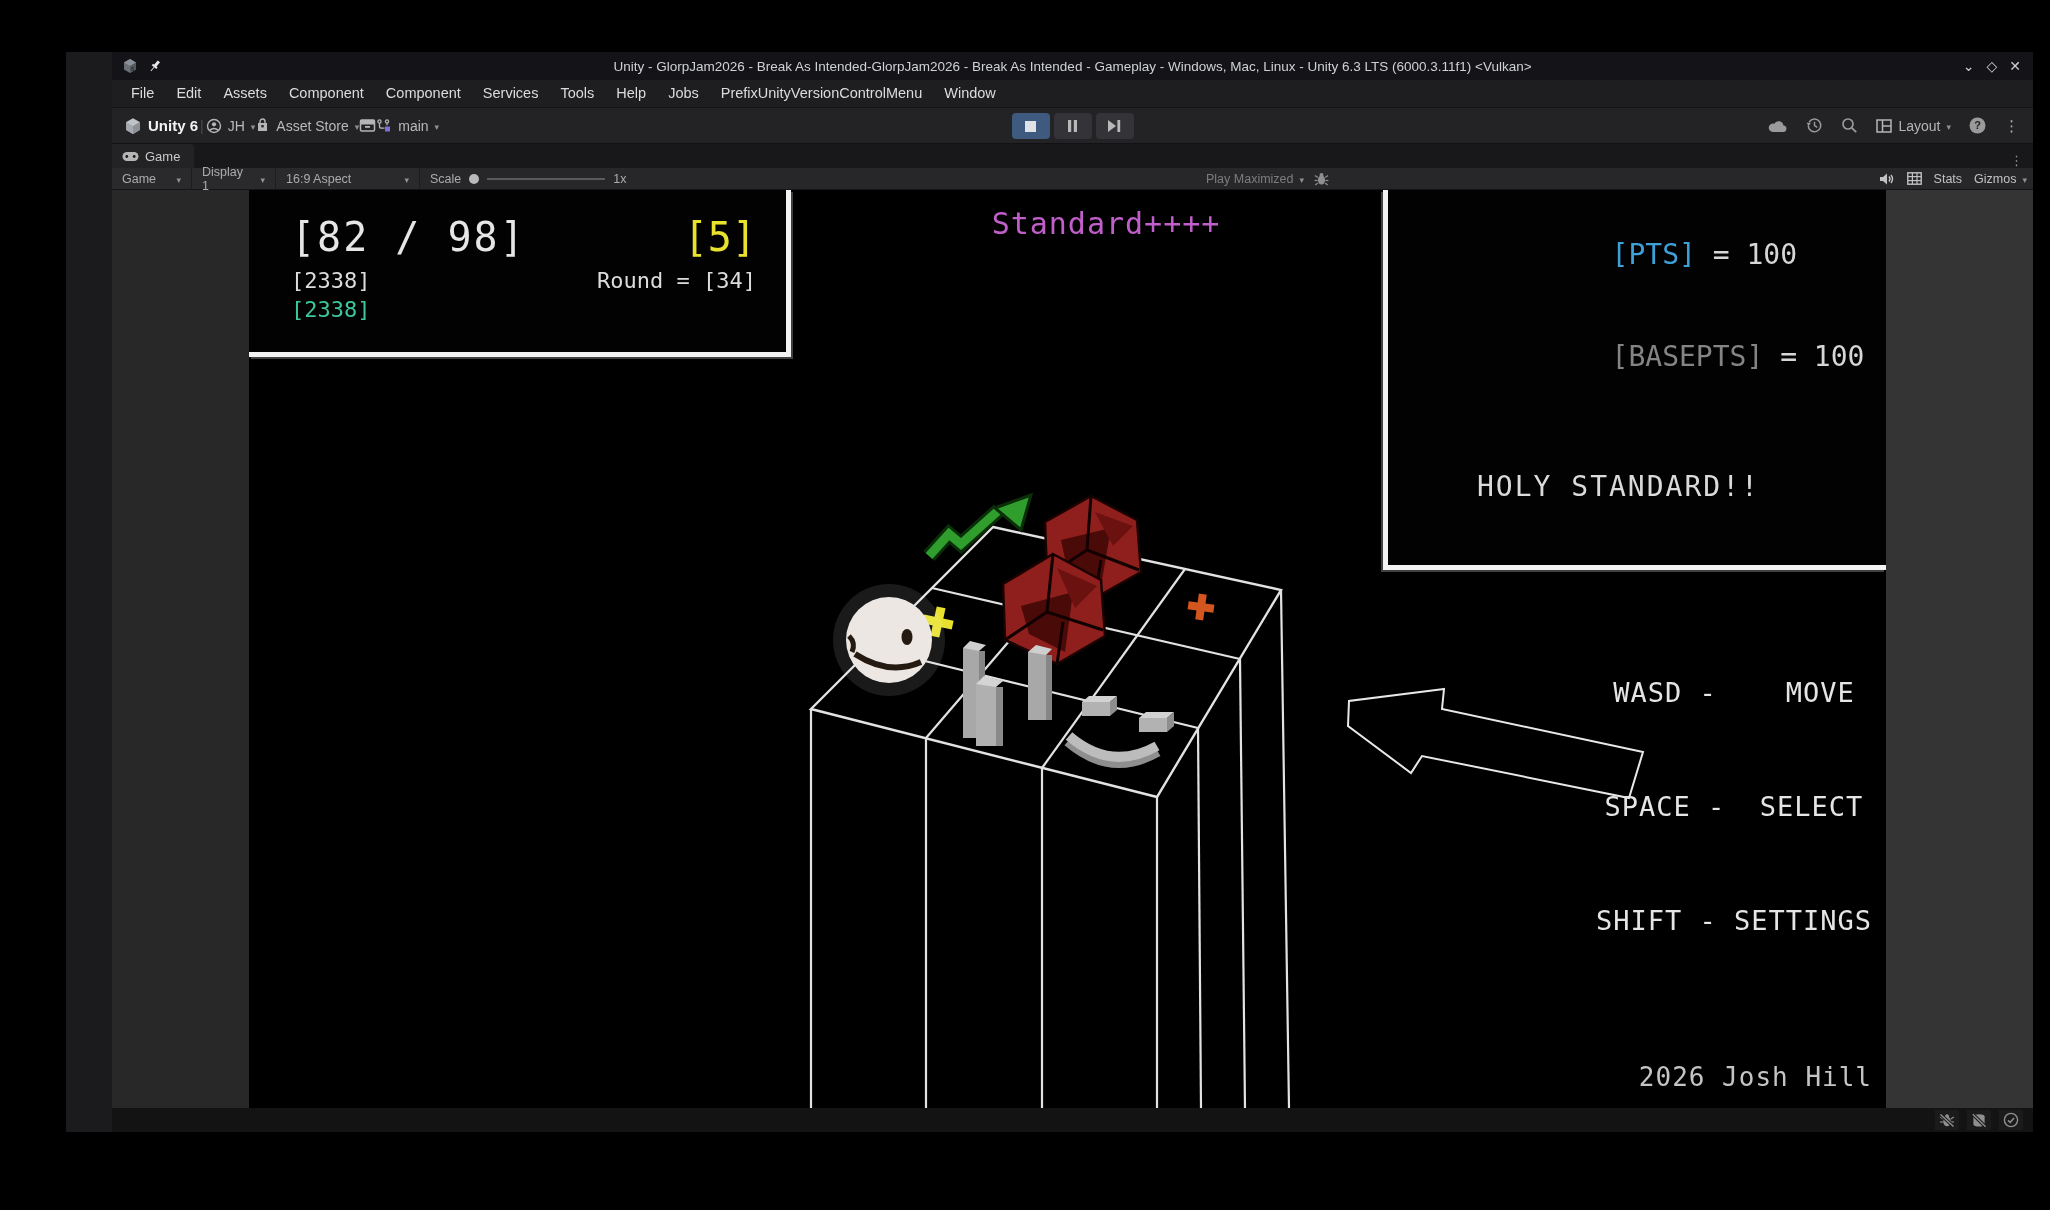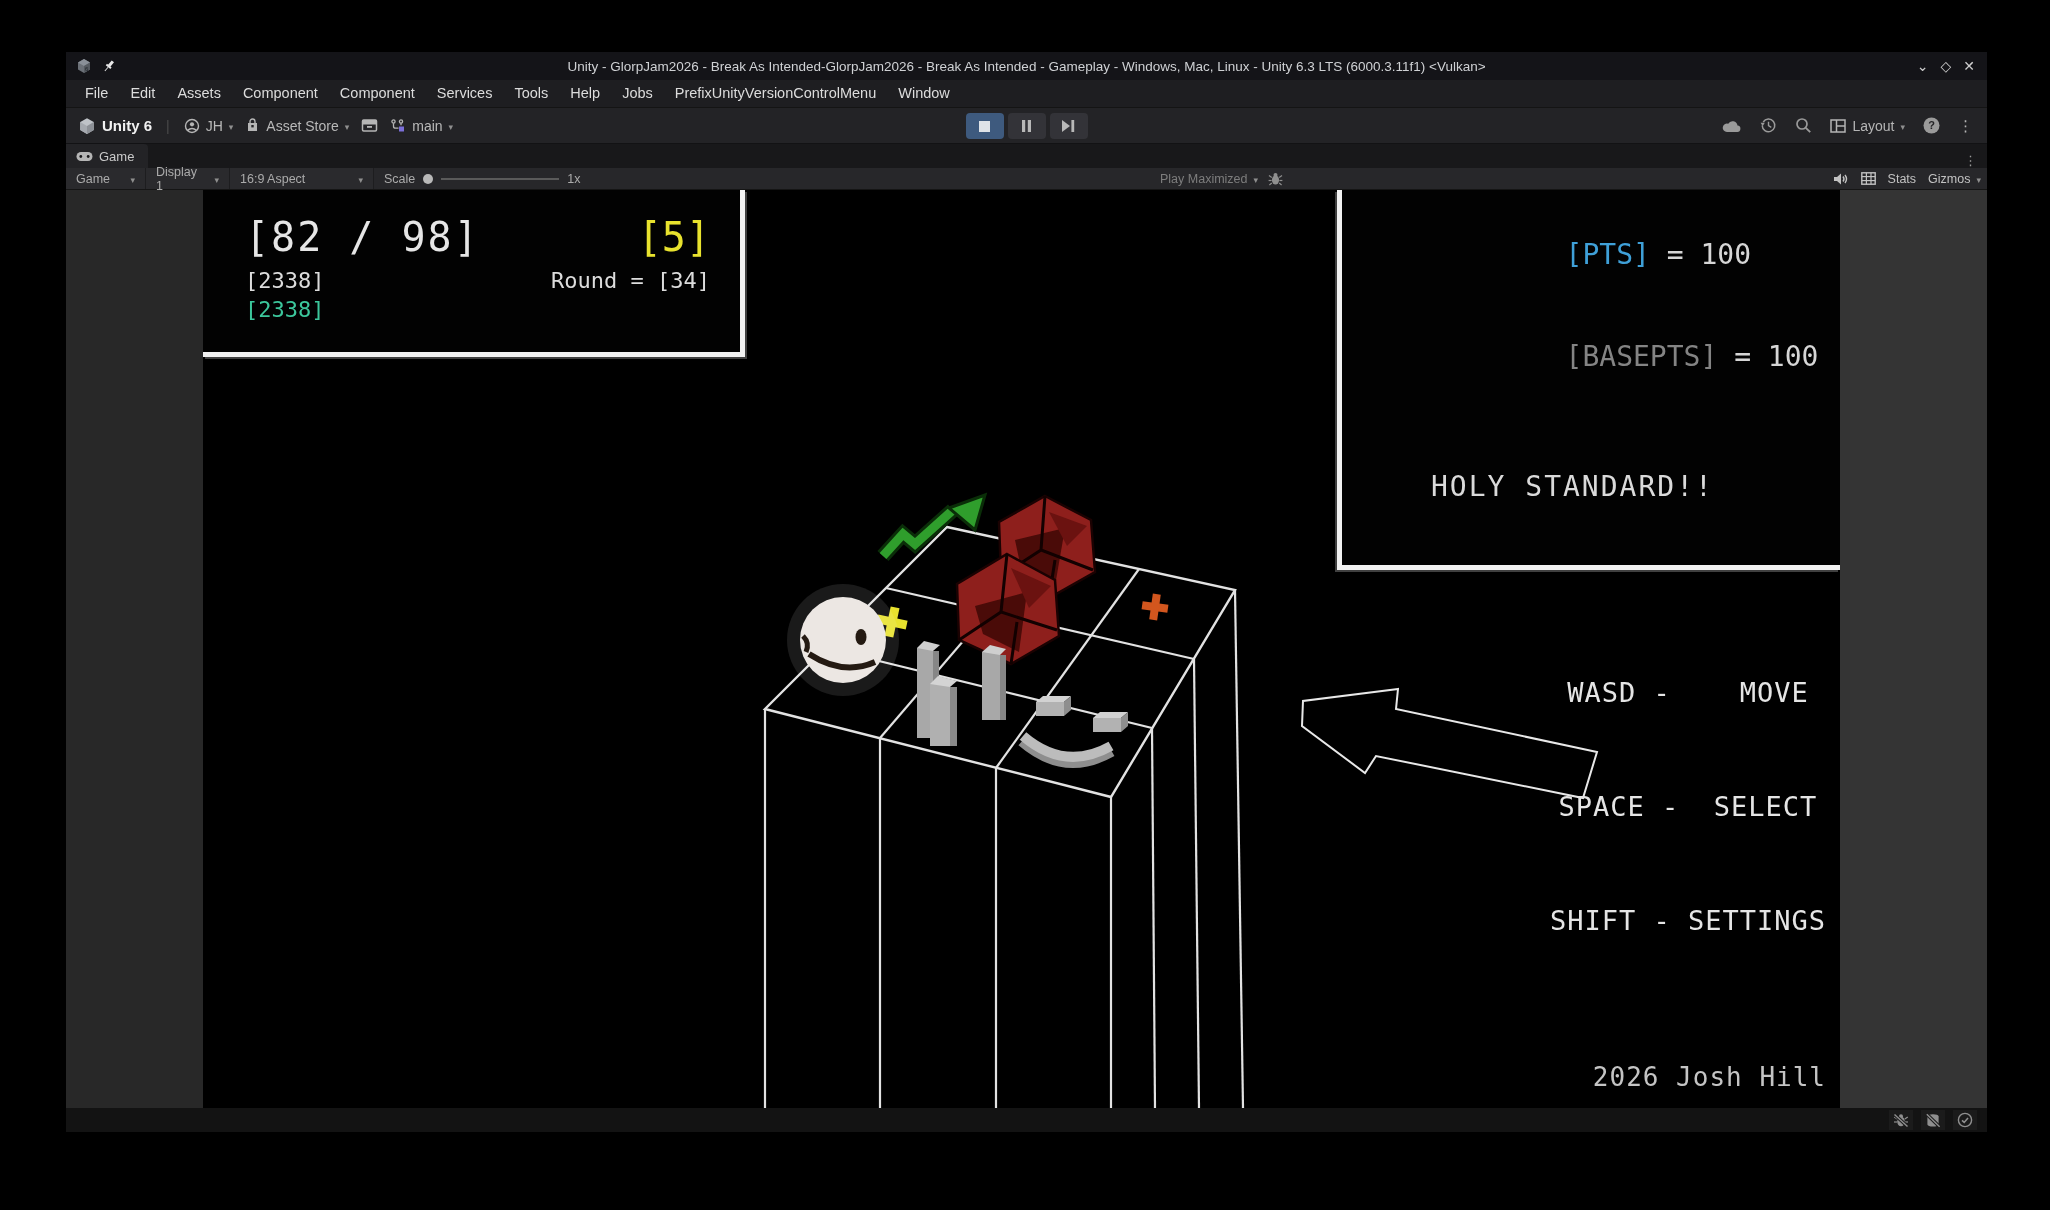--- a/index.html
+++ b/index.html
@@ -1,32 +1,32 @@
 <!DOCTYPE html>
 <html style="--c-yellow: #e8e22e; --c-teal: #3cc79c; --c-magenta: #c05fc9; --c-blue: #3fa0d8; --c-gray_label: #848484; --c-accent_play: #3e5a7e; --c-green_arrow: #2f9e2c; --c-green_dark: #0a2e08; --c-red_crystal: #8e1f1c; --c-red_dark: #4a0b08; --c-orange: #d2561e; --c-wire: #e2e2e2;"><head>
 <meta charset="utf-8">
 <style>
   html,body{margin:0;padding:0;background:#000;width:2050px;height:1210px;overflow:hidden;
     font-family:"Liberation Sans",sans-serif;-webkit-font-smoothing:antialiased;}
-  #window{position:absolute;left:66px;top:52px;width:1921px;height:1080px;background:#1b1b1d;}
+  #window{position:absolute;left:66px;top:52px;width:1921px;height:1080px;background:#1b1b1d;padding-left:46px;}
 
   
   #titlebar{position:relative;height:28px;background:#141418;display:flex;align-items:center;}
   #titlebar .tleft{display:flex;align-items:center;gap:10px;padding-left:10px;}
   #titlebar .ttext{position:absolute;left:0;right:0;text-align:center;color:#cfd1d4;font-size:13.5px;}
   #titlebar .tright{margin-left:auto;display:flex;align-items:center;gap:12px;padding-right:12px;color:#cfcfcf;font-size:14px;}
   #titlebar .tright span{cursor:default;line-height:1;}
 
   
   #menubar{height:28px;background:#1e1e21;display:flex;align-items:center;padding-left:8px;border-bottom:1px solid #141414;box-sizing:border-box;}
   .menu-item{color:#dcdcdc;font-size:14.5px;padding:0 11px;line-height:27px;}
 
   
   #toolbar{position:relative;height:36px;background:#232326;display:flex;align-items:center;border-bottom:1px solid #121214;box-sizing:border-box;}
-  #toolbar .tb-left{display:flex;align-items:center;gap:12px;padding-left:12px;color:#b9b9b9;font-size:14px;}
+  #toolbar .tb-left{display:flex;align-items:center;gap:0;padding-left:12px;color:#b9b9b9;font-size:14px;}
   .tb-group{display:flex;align-items:center;gap:6px;}
   .tb-sep{color:#4a4a4a;margin:0 2px;}
   .caret{font-size:9px;color:#8f8f8f;transform:translateY(1px);}
   .unity-label{color:#f2f2f2;font-weight:bold;font-size:15px;}
   #play-cluster{position:absolute;left:50%;transform:translateX(-50%);top:5px;display:flex;gap:4px;}
   .play-btn{width:38px;height:26px;border-radius:4px;background:#333338;display:flex;align-items:center;justify-content:center;}
   .play-btn.active{background:var(--c-accent_play,#3e5a7e);}
   #toolbar .tb-right{margin-left:auto;display:flex;align-items:center;gap:18px;padding-right:14px;color:#b5b5b5;font-size:14px;}
 
   
@@ -420,20 +420,21 @@
         </div>
         <div class="row r2">
           <span id="tl-total">[2338]</span>
           <span id="tl-round">Round = [34]</span>
         </div>
         <div class="row r3">
           <span id="tl-total2">[2338]</span>
         </div>
       </div>
 
+      <div id="banner" class="mono">Standard++++</div>
 
       <div id="panel-tr" class="mono">
         <div class="line l1">
           <span class="pts-label">[PTS]</span><span> = 100</span>
         </div>
         <div class="line">
           <span class="basepts-label">[BASEPTS]</span><span> = 100</span>
         </div>
         <div id="tr-msg">HOLY STANDARD!!</div>
       </div>

